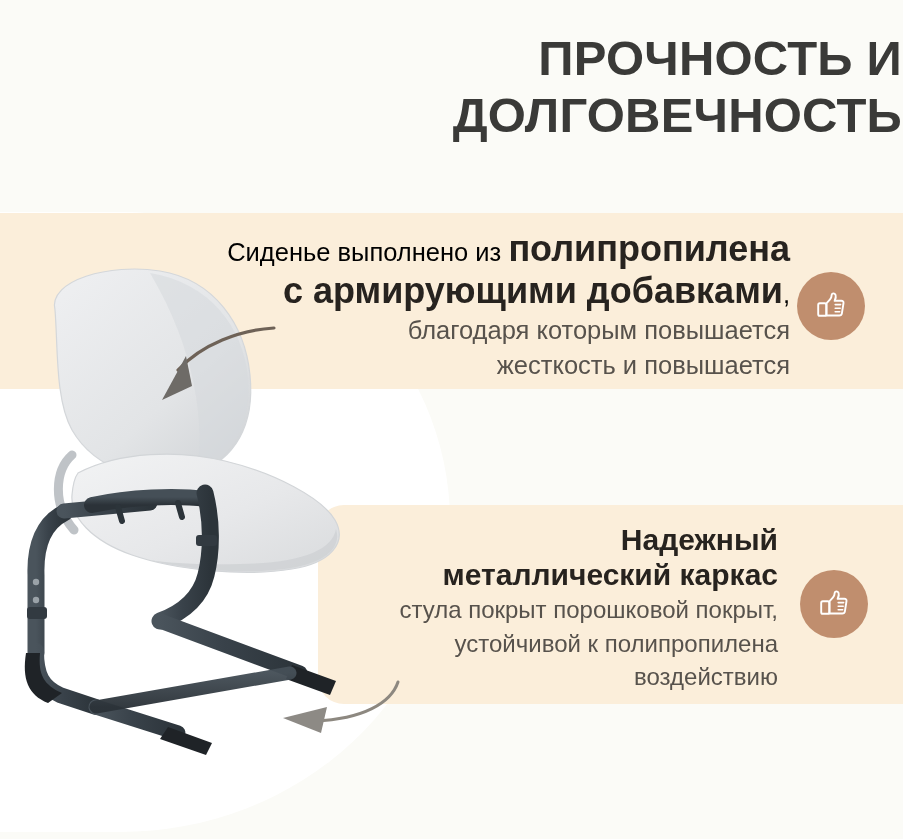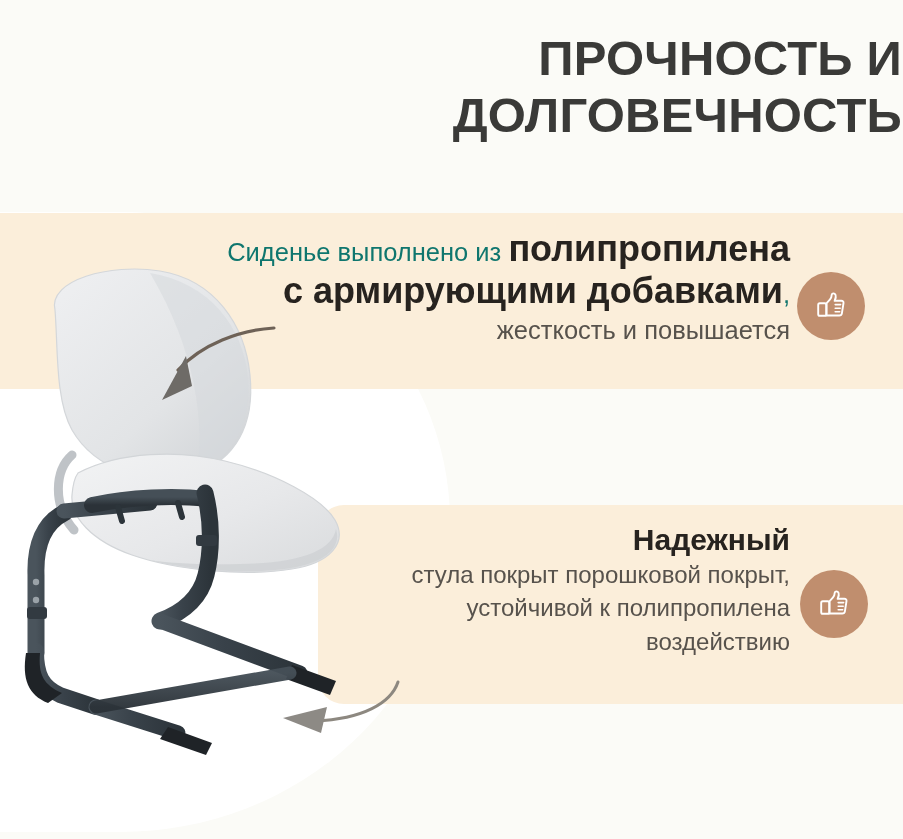--- a/index.html
+++ b/index.html
@@ -59,25 +59,25 @@
     position:absolute;
     z-index:6;
     text-align:right;
     color:#4a4540;
   }
   .feat-1{
     left:150px;top:228px;width:640px;
     font-size:25.5px;line-height:1.27;
   }
   .feat-2{
-    left:300px;top:522px;width:490px;
+    left:288px;top:522px;width:490px;
     font-size:24px;line-height:1.3;
   }
   .feat-text .lead{
-    color:#0f766e;
+    color:#000000;
     font-weight:normal;
   }
   .feat-text .strong{
     color:#27231f;
     font-weight:bold;
     font-size:36px;
     line-height:1.17;
   }
   .feat-2 .strong{font-size:30px;}
   .feat-text .tail{
@@ -190,38 +190,40 @@
   </div>
 
   <div class="title">
     <span class="l">ПРОЧНОСТЬ И</span>
     <span class="l">ДОЛГОВЕЧНОСТЬ</span>
   </div>
 
   <div class="feat-text feat-1">
     <span class="row"><span class="lead">Сиденье выполнено из </span><span class="strong">полипропилена</span></span>
     <span class="row"><span class="strong">с армирующими добавками</span><span class="lead">,</span></span>
+    <span class="tail">благодаря которым повышается</span>
     <span class="tail">жесткость и повышается</span>
   </div>
 
   <div class="badge badge-1">
     <span>
       <svg width="40" height="40" viewBox="0 0 40 40" fill="none" xmlns="http://www.w3.org/2000/svg">
         <path d="M15.5 17.4 C 16.9 15.8 19.4 13.4 20.1 11.6 C 20.7 10.1 20.3 8.4 21.3 7.7
                  C 22.4 6.9 24.1 7.6 24.6 9.0 C 25.2 10.7 24.4 13.1 23.6 14.8 L 30.4 14.8
                  C 31.8 14.8 32.7 15.8 32.5 17.0 L 30.9 27.4 C 30.7 28.6 29.6 29.5 28.3 29.5
                  L 15.5 29.5 Z" stroke="#ffffff" stroke-width="1.9" stroke-linejoin="round" stroke-linecap="round"></path>
         <rect x="7.2" y="17.2" width="8.1" height="12.6" rx="1.6" stroke="#ffffff" stroke-width="1.9"></rect>
         <path d="M24.2 18.6 L 29.6 18.6 M24.2 22.2 L 29.2 22.2 M24.2 25.8 L 28.7 25.8" stroke="#ffffff" stroke-width="1.6" stroke-linecap="round"></path>
       </svg>
     </span>
   </div>
 
   <div class="feat-text feat-2">
     <span class="row"><span class="strong">Надежный</span></span>
+    <span class="row"><span class="strong">металлический каркас</span></span>
     <span class="tail">стула покрыт порошковой покрыт,</span>
     <span class="tail">устойчивой к полипропилена</span>
     <span class="tail">воздействию</span>
   </div>
 
   <div class="badge badge-2">
     <span>
       <svg width="40" height="40" viewBox="0 0 40 40" fill="none" xmlns="http://www.w3.org/2000/svg">
         <path d="M15.5 17.4 C 16.9 15.8 19.4 13.4 20.1 11.6 C 20.7 10.1 20.3 8.4 21.3 7.7
                  C 22.4 6.9 24.1 7.6 24.6 9.0 C 25.2 10.7 24.4 13.1 23.6 14.8 L 30.4 14.8

